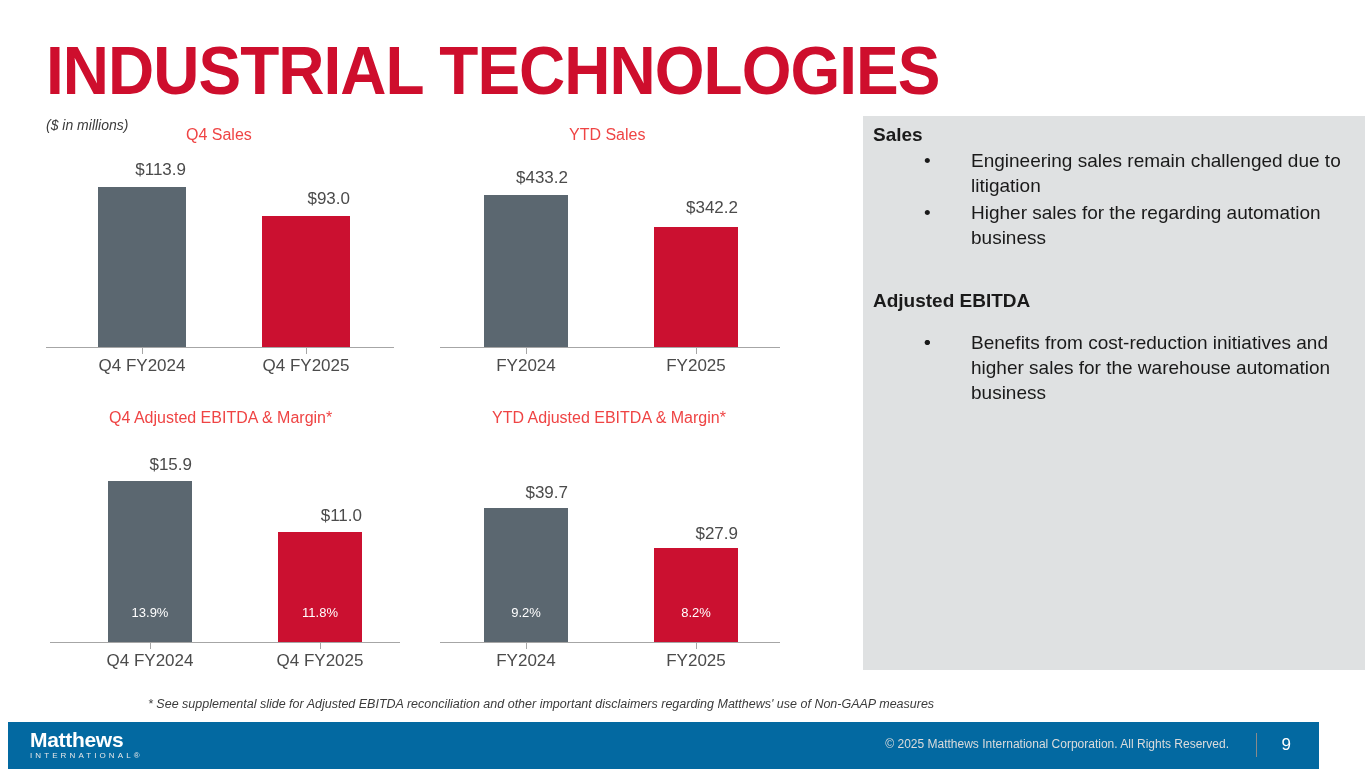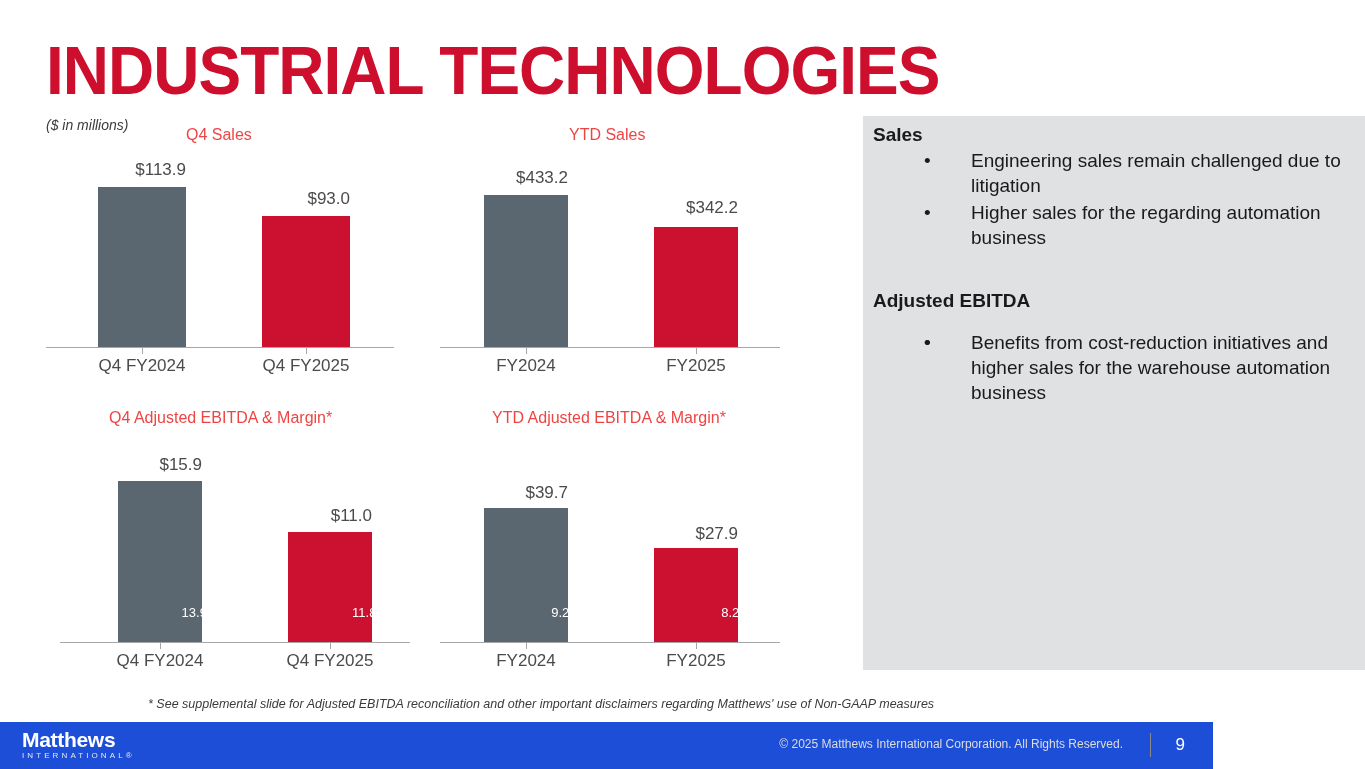--- a/index.html
+++ b/index.html
@@ -78,21 +78,20 @@
     color: #4b4b4b;
     text-align: right;
     white-space: nowrap;
   }
   .bar-pct {
     position: absolute;
     font-size: 13px;
     color: #ffffff;
     text-align: center;
     white-space: nowrap;
-    margin-left: 40px;
   }
   .cat-label {
     position: absolute;
     font-size: 17px;
     color: #4b4b4b;
     text-align: center;
     white-space: nowrap;
   }
 
   
@@ -139,25 +138,25 @@
     top: 697px;
     font-size: 12.5px;
     font-style: italic;
     color: #3b3b3b;
     white-space: nowrap;
   }
 
   
   .footer {
     position: absolute;
-    left: 0;
+    left: 8px;
     bottom: 0;
-    width: 1213px;
+    width: 1311px;
     height: 47px;
-    background: #1d4ed8;
+    background: #0369a1;
   }
   .logo {
     position: absolute;
     left: 22px;
     top: 7px;
     color: #ffffff;
   }
   .logo-main {
     font-size: 21px;
     font-weight: bold;
@@ -225,21 +224,21 @@
   <div class="tick" style="left:86px; top:188px;"></div>
   <div class="cat-label" style="left:16px; top:196px; width:140px;">FY2024</div>
 
   <div class="bar-value" style="left:214px; top:38px; width:84px;">$342.2</div>
   <div class="bar red" style="left:214px; width:84px; height:120px; top:67px;"></div>
   <div class="tick" style="left:256px; top:188px;"></div>
   <div class="cat-label" style="left:186px; top:196px; width:140px;">FY2025</div>
 </div>
 
 <div class="chart-title" style="left:109px; top:409px;">Q4 Adjusted EBITDA &amp; Margin*</div>
-<div class="chart" style="left:60px; top:455px; width:350px; height:188px;">
+<div class="chart" style="left:50px; top:455px; width:350px; height:188px;">
   <div class="axis-line" style="top:187px;"></div>
 
   <div class="bar-value" style="left:58px; top:0px; width:84px;">$15.9</div>
   <div class="bar gray" style="left:58px; width:84px; height:161px; top:26px;"></div>
   <div class="bar-pct" style="left:58px; top:150px; width:84px;">13.9%</div>
   <div class="tick" style="left:100px; top:188px;"></div>
   <div class="cat-label" style="left:30px; top:196px; width:140px;">Q4 FY2024</div>
 
   <div class="bar-value" style="left:228px; top:51px; width:84px;">$11.0</div>
   <div class="bar red" style="left:228px; width:84px; height:110px; top:77px;"></div>

